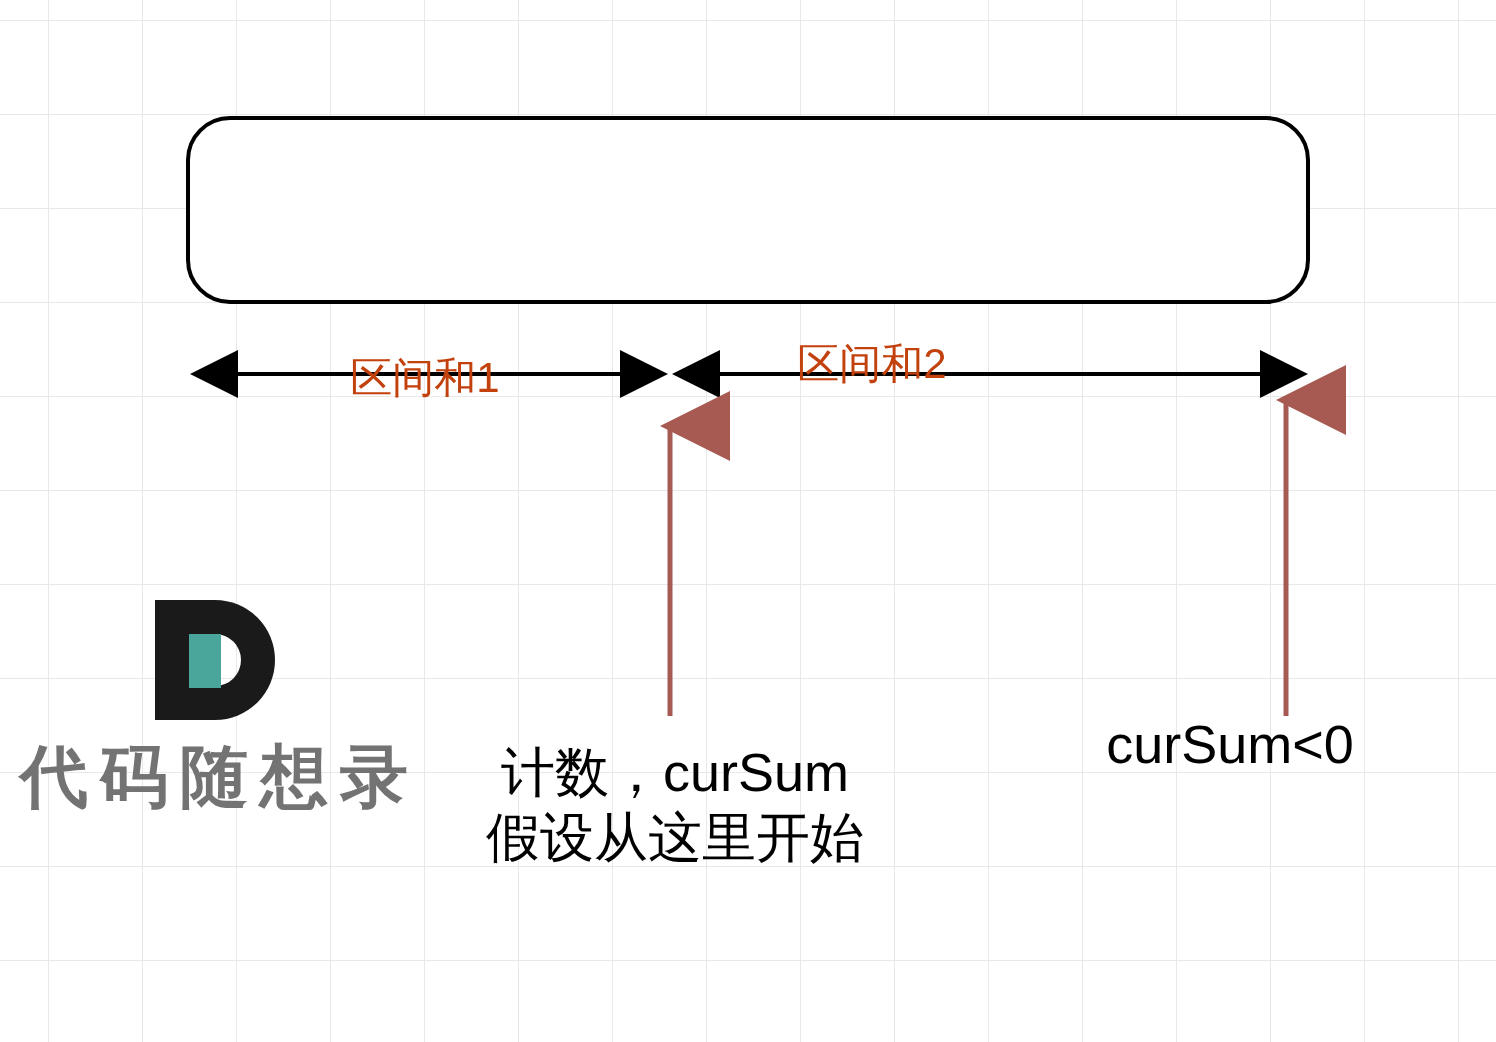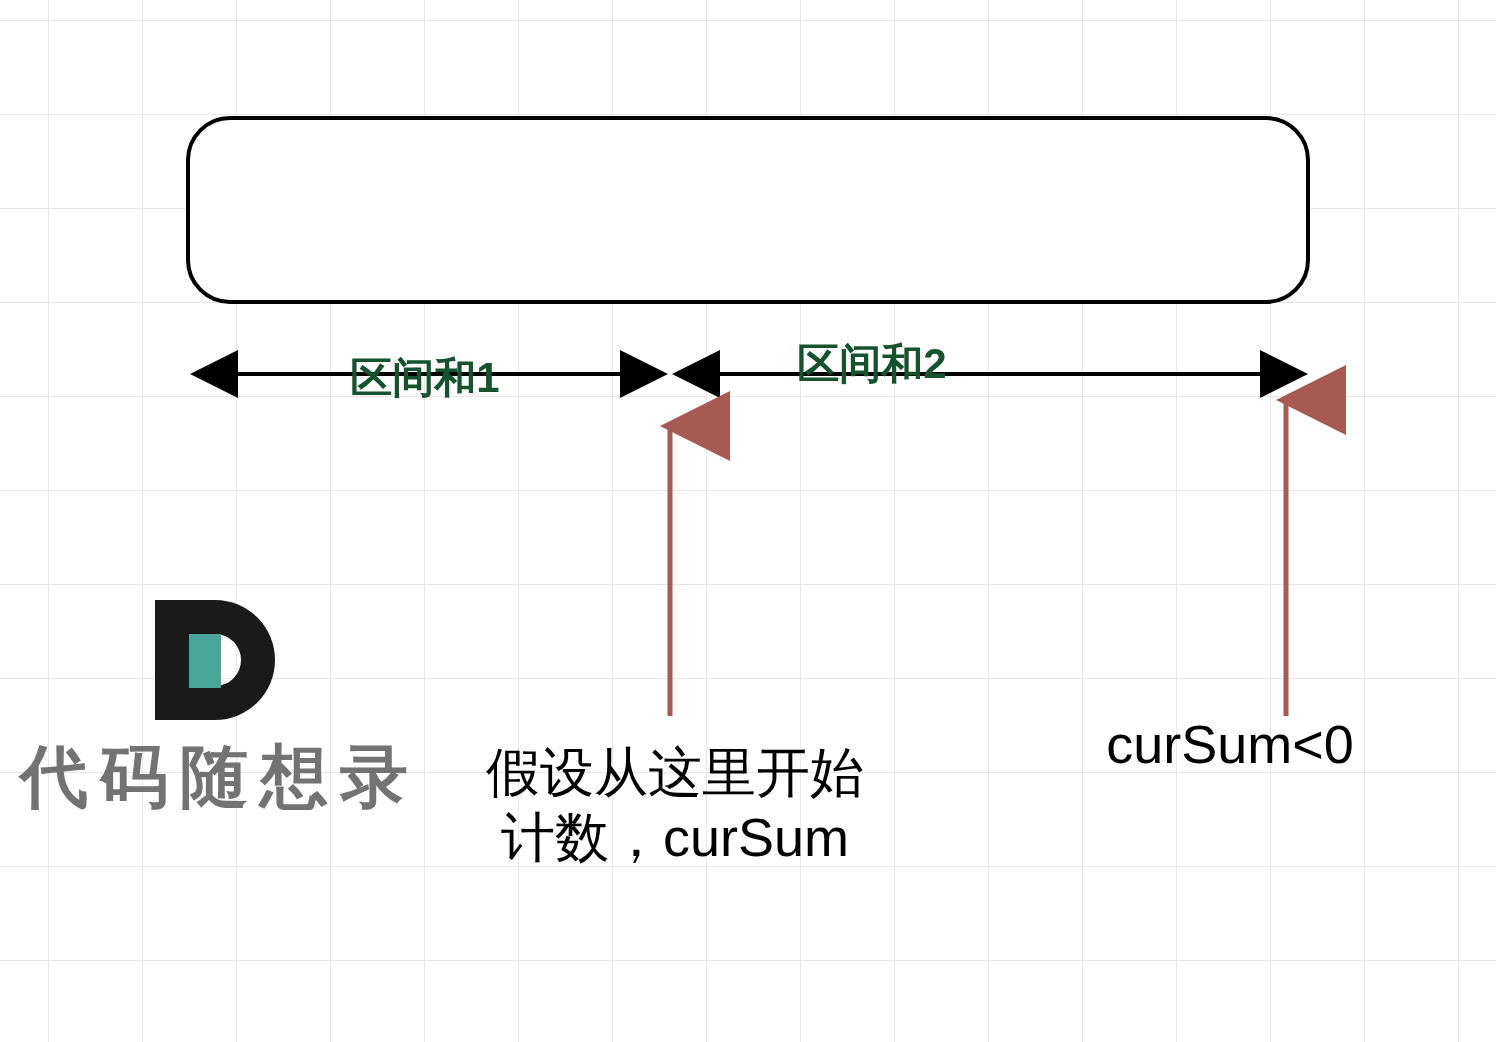--- a/index.html
+++ b/index.html
@@ -28,23 +28,23 @@
       height: 188px;
       border: 4px solid #000;
       border-radius: 44px;
       background: #fff;
     }
     .overlayed {
       position: absolute;
       pointer-events: none;
     }
     .interval-label {
-      color: #14532d;
+      color: #c2410c;
       font-size: 42px;
-      font-weight: 700;
+      font-weight: 400;
       text-align: center;
     }
     .annotation-text {
       font-size: 54px;
       color: #000;
       text-align: center;
       line-height: 1.2;
     }
     .logo-wrap {
       position: absolute;
@@ -129,22 +129,22 @@
   <defs>
     <marker id="ah-up" markerWidth="14" markerHeight="14" refX="7" refY="2" orient="auto-start-reverse">
       <path d="M0,14 L7,0 L14,14 Z" fill="#a65a52"></path>
     </marker>
   </defs>
   <line x1="670" y1="426" x2="670" y2="716" stroke="#a65a52" stroke-width="5" marker-start="url(#ah-up)"></line>
   <line x1="1286" y1="400" x2="1286" y2="716" stroke="#a65a52" stroke-width="5" marker-start="url(#ah-up)"></line>
 </svg>
 
 <div class="annotation-text overlayed" style="left:460px; top:740px; width:430px;">
+  <div>计数，curSum</div>
   <div>假设从这里开始</div>
-  <div>计数，curSum</div>
 </div>
 
 <div class="annotation-text overlayed" style="left:980px; top:712px; width:500px;">
   <span>curSum&lt;0</span>
 </div>
 
 <div class="logo-wrap">
   <div class="logo-d">
     <div class="bar"></div>
     <div class="curve"></div>

